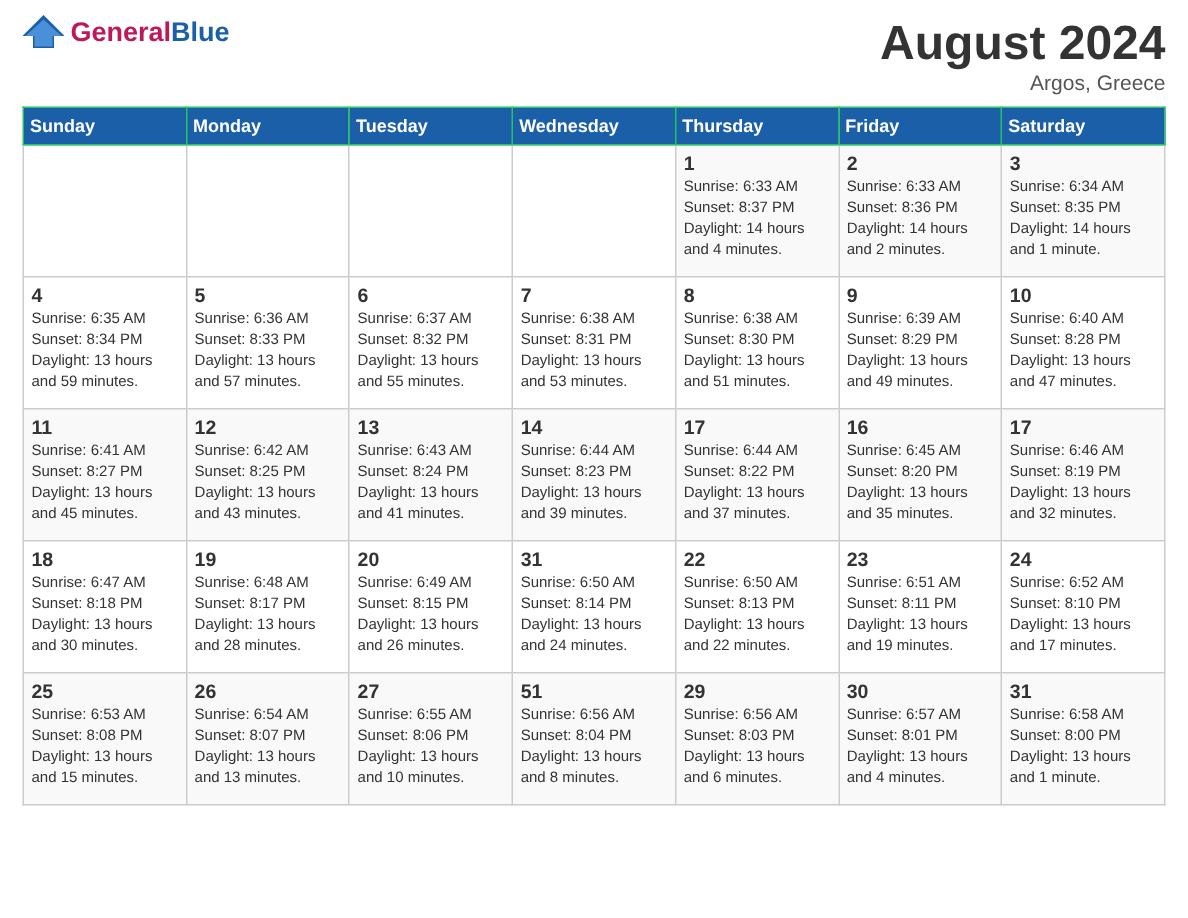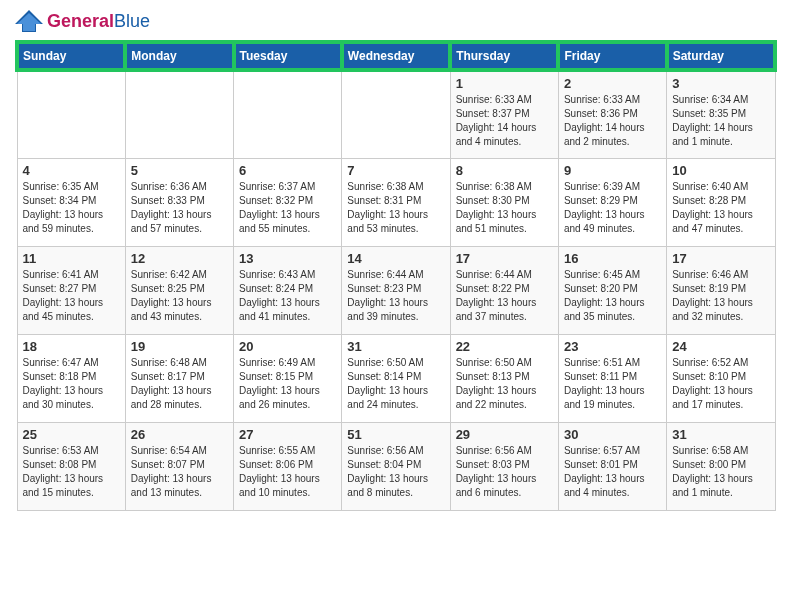--- a/index.html
+++ b/index.html
@@ -46,21 +46,21 @@
       border-collapse: collapse;
       table-layout: fixed;
     }
     thead tr th {
       background-color: #1a5fa8;
       color: white;
       font-size: 12px;
       font-weight: bold;
       padding: 5px 4px;
       text-align: left;
-      border: 4px solid #22c55e;
+      border: 1px solid #22c55e;
     }
     tbody tr td {
       border: 1px solid #ccc;
       vertical-align: top;
       padding: 4px 5px;
       height: 88px;
       background: #fff;
       font-size: 10.5px;
       color: #333;
     }
@@ -87,22 +87,26 @@
 <body>
 
 <div class="container">
   <div class="header">
     <div class="logo">
       <svg class="logo-icon" viewBox="0 0 28 22" xmlns="http://www.w3.org/2000/svg">
         <polygon points="14,0 28,14 21,14 21,22 7,22 7,14 0,14" fill="#1a5fa8"></polygon>
         <polygon points="14,3 26,14 20,14 20,21 8,21 8,14 2,14" fill="#4a90d9"></polygon>
       </svg>
       <div>
-        <span style="font-size:18px;font-weight:bold;color:#be185d;">General</span><span style="font-size:18px;font-weight:normal;color:#1a5fa8;">Blue</span>
+        <span style="font-size:18px;font-weight:bold;color:#be185d;">General</span><span style="font-size:18px;font-weight:bold;color:#1a5fa8;">Blue</span>
       </div>
+    </div>
+    <div class="title-area">
+      <div class="month-year">August 2024</div>
+      <div class="location">Argos, Greece</div>
     </div>
   </div>
 
   <table>
     <thead>
       <tr>
         <th>Sunday</th>
         <th>Monday</th>
         <th>Tuesday</th>
         <th>Wednesday</th>

